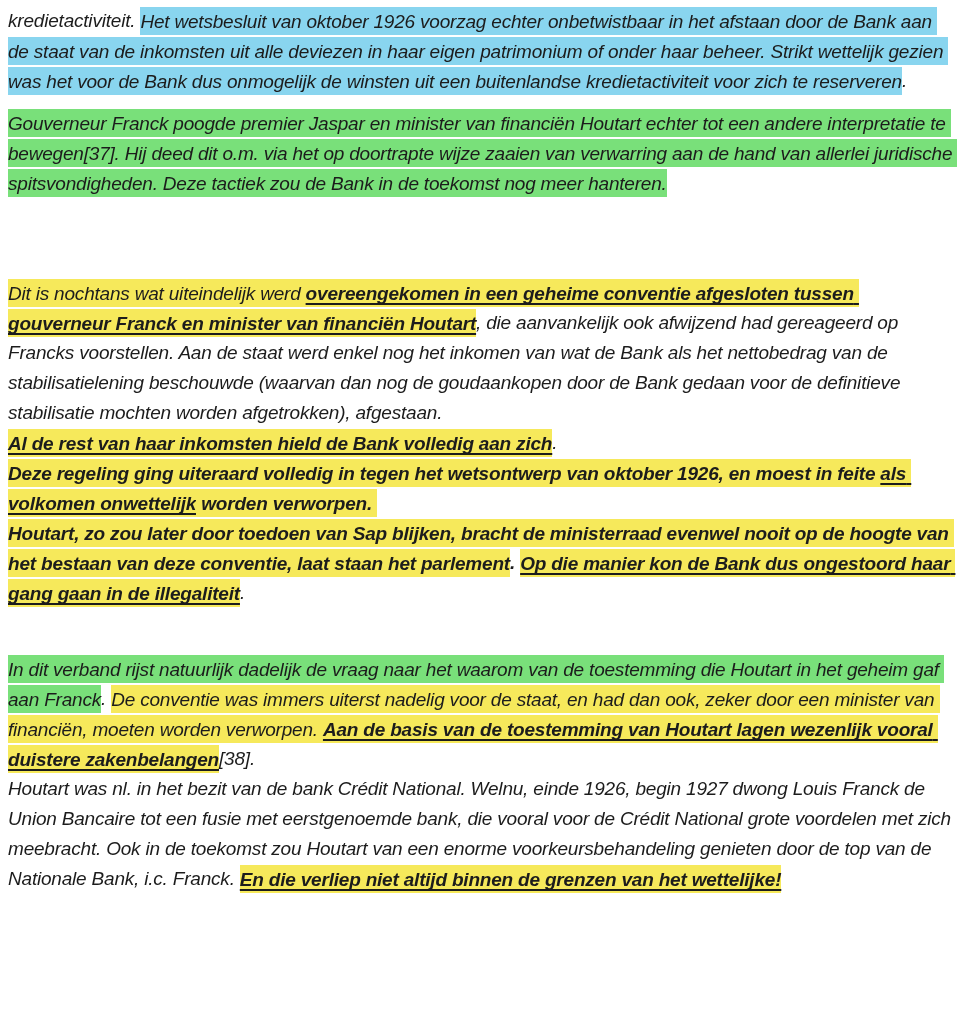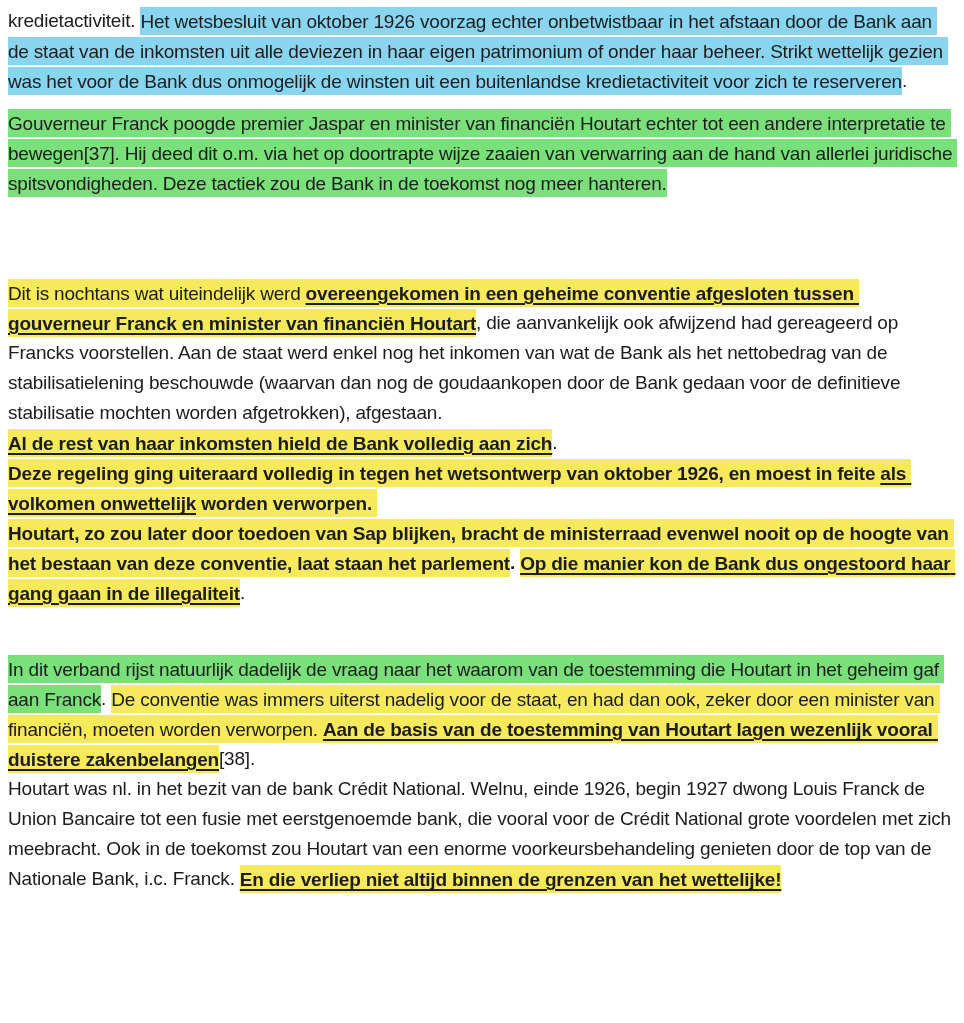--- a/index.html
+++ b/index.html
@@ -14,20 +14,21 @@
     padding: 6px 8px 0 8px;
     font-family: "Liberation Sans", sans-serif;
     font-size: 19px;
     letter-spacing: -0.2px;
     line-height: 30px;
     color: #1c1c1c;
     overflow: hidden;
   }
   .para {
     margin: 0 0 12px 0;
+    font-style: italic;
   }
   .para.blank {
     height: 34px;
     margin: 0;
   }
   .run { white-space: pre-wrap; }
   .run.hl {
     padding: 3.5px 0;
     box-decoration-break: clone;
     -webkit-box-decoration-break: clone;

